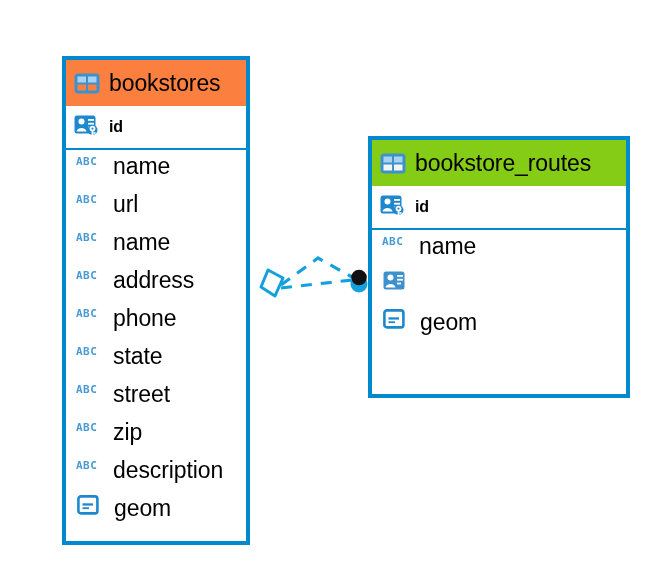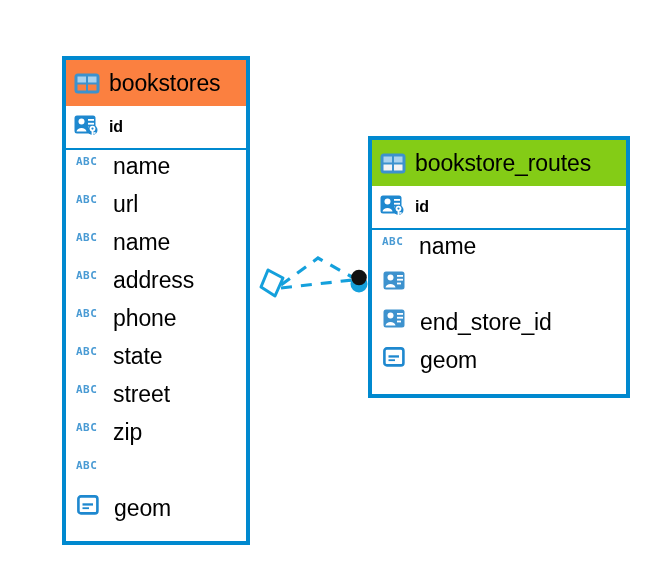--- a/index.html
+++ b/index.html
@@ -191,20 +191,21 @@
         <span class="field-label">street</span>
       </div>
 
       <div class="field-row">
         <span class="abc-icon">ABC</span>
         <span class="field-label">zip</span>
       </div>
 
       <div class="field-row">
         <span class="abc-icon">ABC</span>
+        <span class="field-label">description</span>
       </div>
 
       <div class="field-row">
         <span class="icon" style="width:28px; padding-left:1px;">
           <svg width="23" height="20" viewBox="0 0 23 20">
             <rect x="1.4" y="1.4" width="19" height="17" rx="2.5" ry="2.5" fill="#ffffff" stroke="#1E88CF" stroke-width="2.6"></rect>
             <rect x="5.5" y="8.3" width="10.5" height="2.3" fill="#1E88CF"></rect>
             <rect x="5.5" y="12.3" width="6.5" height="1.8" fill="#1E88CF"></rect>
           </svg>
         </span>
@@ -261,33 +262,20 @@
             <rect x="0.5" y="0.5" width="21" height="18" rx="2.5" ry="2.5" fill="#3D92CE"></rect>
             <circle cx="7.5" cy="6.5" r="3" fill="#ffffff"></circle>
             <path d="M 2.5 16.5 C 3 11.8 12 11.8 12.5 16.5 Z" fill="#ffffff"></path>
             <rect x="14" y="4" width="6" height="1.8" fill="#ffffff"></rect>
             <rect x="14" y="7.8" width="6" height="1.8" fill="#ffffff"></rect>
             <rect x="14" y="11.6" width="4" height="1.8" fill="#ffffff"></rect>
           </svg>
         </span>
       </div>
 
-      <div class="field-row">
-        <span class="icon" style="width:28px; padding-left:1px;">
-          <svg width="22" height="19" viewBox="0 0 22 19">
-            <rect x="0.5" y="0.5" width="21" height="18" rx="2.5" ry="2.5" fill="#3D92CE"></rect>
-            <circle cx="7.5" cy="6.5" r="3" fill="#ffffff"></circle>
-            <path d="M 2.5 16.5 C 3 11.8 12 11.8 12.5 16.5 Z" fill="#ffffff"></path>
-            <rect x="14" y="4" width="6" height="1.8" fill="#ffffff"></rect>
-            <rect x="14" y="7.8" width="6" height="1.8" fill="#ffffff"></rect>
-            <rect x="14" y="11.6" width="4" height="1.8" fill="#ffffff"></rect>
-          </svg>
-        </span>
-        <span class="field-label">end_store_id</span>
-      </div>
 
       <div class="field-row">
         <span class="icon" style="width:28px; padding-left:1px;">
           <svg width="23" height="20" viewBox="0 0 23 20">
             <rect x="1.4" y="1.4" width="19" height="17" rx="2.5" ry="2.5" fill="#ffffff" stroke="#1E88CF" stroke-width="2.6"></rect>
             <rect x="5.5" y="8.3" width="10.5" height="2.3" fill="#1E88CF"></rect>
             <rect x="5.5" y="12.3" width="6.5" height="1.8" fill="#1E88CF"></rect>
           </svg>
         </span>
         <span class="field-label">geom</span>

